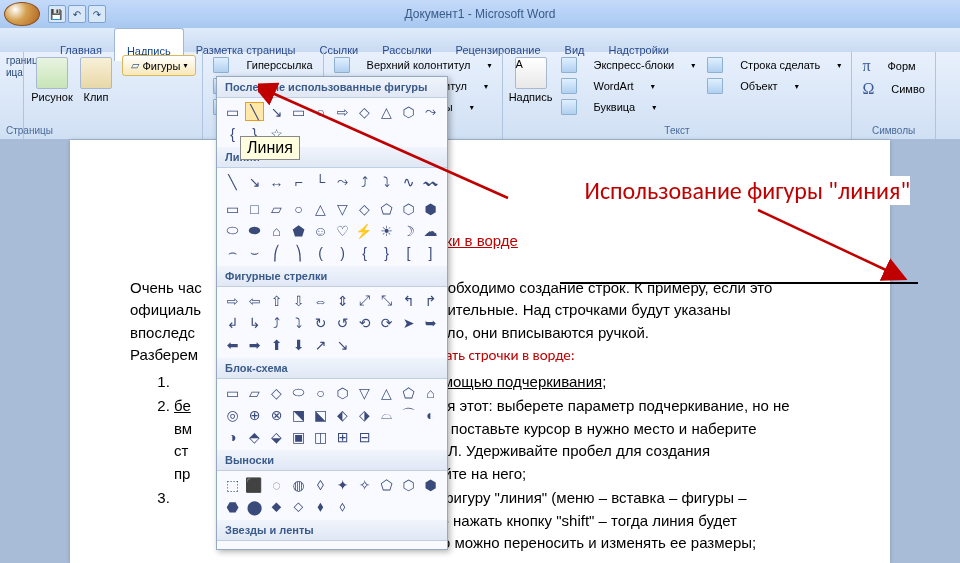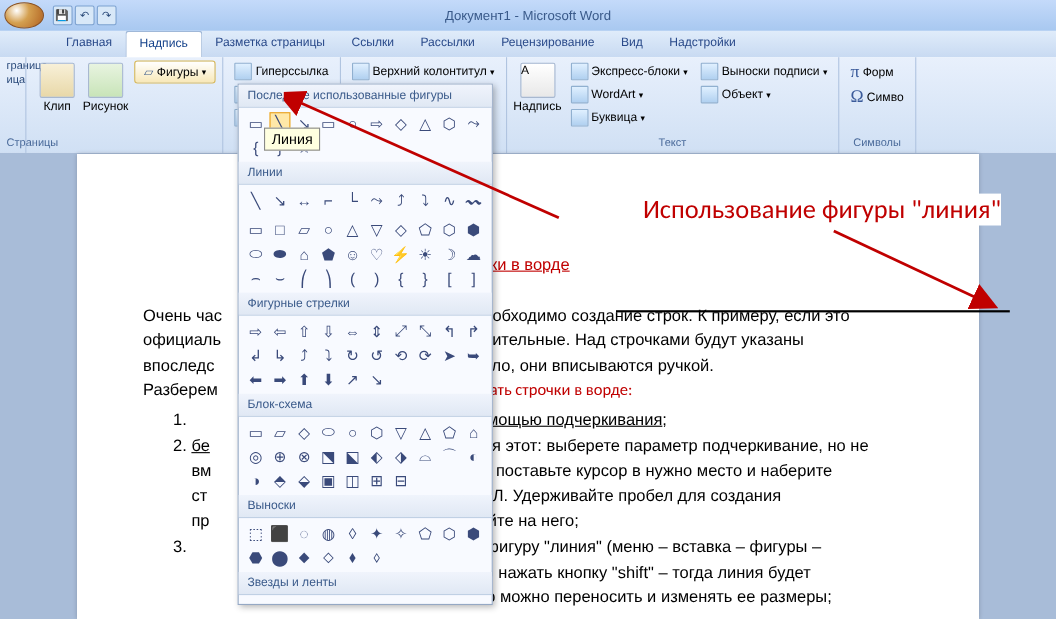--- a/index.html
+++ b/index.html
@@ -3,52 +3,52 @@
 <meta charset="utf-8">
 <style>
 *{margin:0;padding:0;box-sizing:border-box;font-family:Tahoma,Arial,sans-serif}
 body{width:960px;height:563px;background:#fff;overflow:hidden;position:relative}
 .titlebar{height:28px;background:linear-gradient(#c4dafa,#a8c8f0);display:flex;align-items:center;position:relative}
 .office-btn{width:36px;height:24px;margin:2px 4px;border-radius:50%;background:radial-gradient(circle at 30% 30%,#fff,#d4a050 40%,#b06020);border:1px solid #8a5020}
 .qat{display:flex;gap:2px;margin-left:4px}
 .qat-btn{width:18px;height:18px;border:1px solid #7da2d0;background:#d8e8f8;border-radius:2px;font-size:10px;display:flex;align-items:center;justify-content:center;color:#2a4a7a}
 .title{position:absolute;left:50%;transform:translateX(-50%);color:#3a5a8a;font-size:12px}
 .tabs{height:24px;background:linear-gradient(#e0ecfa,#c8daf2);display:flex;padding-left:48px;font-size:11px}
-.tab{padding:5px 12px;color:#2a4a8a;cursor:pointer}
+.tab{padding:16px 12px;color:#2a4a8a;cursor:pointer}
 .tab.active{background:#fff;border:1px solid #a0b8d8;border-bottom:none;border-radius:3px 3px 0 0;color:#15428b}
 .ribbon{height:88px;background:linear-gradient(#e8f0fc,#d0e0f4);display:flex;font-size:11px;border-bottom:1px solid #a8bcd8}
 .rgroup{border-right:1px solid #b0c4e0;padding:3px 6px;display:flex;flex-direction:column;justify-content:space-between}
 .rgroup-label{text-align:center;color:#4a6a9a;font-size:10px;padding-top:2px}
 .rbig{width:44px;display:flex;flex-direction:column;align-items:center;gap:2px;padding:2px;cursor:pointer}
 .ricon{width:32px;height:32px;background:linear-gradient(#fff,#e0e8f0);border:1px solid #a8b8d0;border-radius:2px}
 .ricon.tbl{background:linear-gradient(#f0f0f0,#d8e0f0)}
 .ricon.pic{background:linear-gradient(#e8f4e0,#c8e4b8)}
 .ricon.clip{background:linear-gradient(#f8f0d8,#e8d8a8)}
 .ricon.txt{background:linear-gradient(#fff,#e8e8e8)}
-.rsmall{display:flex;align-items:center;gap:3px;padding:2px 4px;cursor:pointer;white-space:nowrap}
+.rsmall{display:flex;align-items:center;gap:17px;padding:2px 4px;cursor:pointer;white-space:nowrap}
 .rsicon{width:16px;height:16px;background:linear-gradient(#e0f0ff,#b0d0f0);border:1px solid #90b0d0;border-radius:1px}
 .shapes-btn{display:flex;align-items:center;gap:3px;padding:3px 8px;background:linear-gradient(#fff,#f8e8b8);border:1px solid #d8b858;border-radius:3px;cursor:pointer}
 .rrow{display:flex}
 .rcol{display:flex;flex-direction:column;gap:1px}
 .doc-area{position:absolute;top:140px;left:0;right:0;bottom:0;background:#a8bcd8;display:flex;justify-content:center}
 .page{width:820px;background:#fff;padding:30px 90px 30px 60px;font-size:15px;line-height:1.5;color:#000;box-shadow:0 0 4px rgba(0,0,0,.2);position:relative}
 .page u{text-decoration:underline}
 .lst{margin-left:44px;margin-top:4px}
 .lst li{margin:2px 0}
 .red-txt{color:#c00000;font-family:Calibri,sans-serif}
 .annotation{position:absolute;right:50px;top:176px;font-family:Calibri,sans-serif;font-size:24px;color:#c00000;background:#fff;z-index:5}
 .arrow1{position:absolute;top:80px;left:258px;z-index:20;pointer-events:none}
 .arrow2{position:absolute;top:200px;right:42px;z-index:6;pointer-events:none}
 .watermark{position:absolute;left:275px;top:270px;font-size:22px;font-weight:bold;font-style:italic;color:#3a5ac0;z-index:4;font-family:"Times New Roman",serif}
 .dropdown{position:absolute;left:216px;top:76px;width:232px;background:#f8faff;border:1px solid #95a8c4;box-shadow:2px 2px 6px rgba(0,0,0,.3);z-index:15;font-size:11px}
-.dd-header{padding:4px 8px;font-weight:normal;color:#3a5a8a;background:linear-gradient(#f0f4fc,#e0e8f4);border-bottom:1px solid #c0d0e4}
+.dd-header{padding:4px 8px;font-weight:bold;color:#3a5a8a;background:linear-gradient(#f0f4fc,#e0e8f4);border-bottom:1px solid #c0d0e4}
 .dd-grid{padding:4px 6px;display:flex;flex-wrap:wrap;gap:3px}
 .dd-shape{width:19px;height:19px;border:1px solid transparent;display:flex;align-items:center;justify-content:center;color:#3a4a7a;font-size:14px;cursor:pointer}
 .dd-shape.hl{border:1px solid #e8a020;background:#ffe8a8}
-.tooltip{position:absolute;left:240px;top:116px;background:#ffffe0;border:1px solid #888;padding:2px 6px;font-size:13px;z-index:18}
+.tooltip{position:absolute;left:240px;top:136px;background:#ffffe0;border:1px solid #888;padding:2px 6px;font-size:16px;z-index:18}
 .black-line{position:absolute;top:282px;left:560px;width:358px;height:2px;background:#000;z-index:5}
 </style>
 </head>
 <body>
 
 <div class="titlebar">
   <div class="office-btn"></div>
   <div class="qat">
     <div class="qat-btn">💾</div>
     <div class="qat-btn">↶</div>
@@ -72,26 +72,26 @@
   <div class="rgroup" style="width:24px">
     <div class="rcol" style="font-size:10px;color:#2a4a7a">
       <div>граница</div>
       <div>ица</div>
     </div>
     <div class="rgroup-label">Страницы</div>
   </div>
   <div class="rgroup">
     <div class="rrow">
       <div class="rbig">
+          <div class="ricon pic"></div>
+          <span>Рисунок</span>
+        </div>
+      <div class="rbig">
           <div class="ricon clip"></div>
           <span>Клип</span>
-        </div>
-      <div class="rbig">
-          <div class="ricon pic"></div>
-          <span>Рисунок</span>
         </div>
       <div class="rcol" style="margin-left:4px">
         <div class="shapes-btn">
             <span style="color:#3a5a8a">▱</span>
             <span>Фигуры</span>
             <span style="font-size:8px">▾</span>
           </div>
       </div>
     </div>
   </div>
@@ -148,21 +148,21 @@
           </div>
         <div class="rsmall">
             <div class="rsicon"></div>
             <span>Буквица</span>
             <span style="font-size:8px">▾</span>
           </div>
       </div>
       <div class="rcol" style="margin-left:4px">
         <div class="rsmall">
             <div class="rsicon"></div>
-            <span>Выноски подписи</span>
+            <span>Строка сделать</span>
             <span style="font-size:8px">▾</span>
           </div>
         <div class="rsmall">
             <div class="rsicon"></div>
             <span>Объект</span>
             <span style="font-size:8px">▾</span>
           </div>
       </div>
     </div>
     <div class="rgroup-label">Текст</div>

